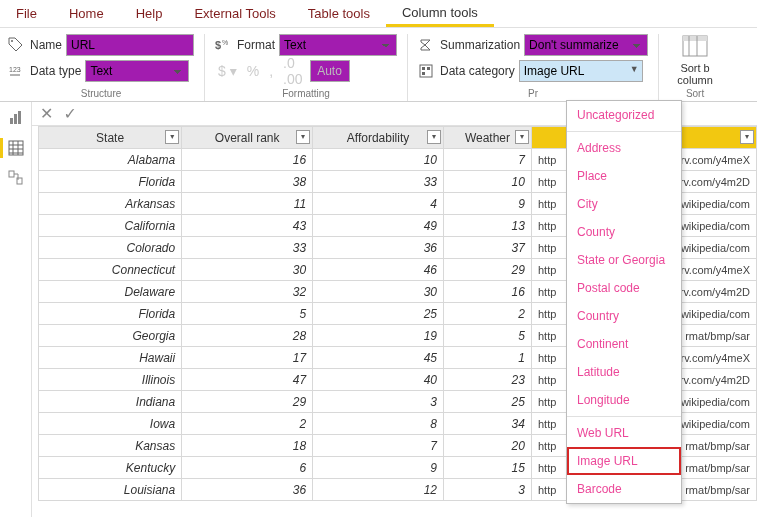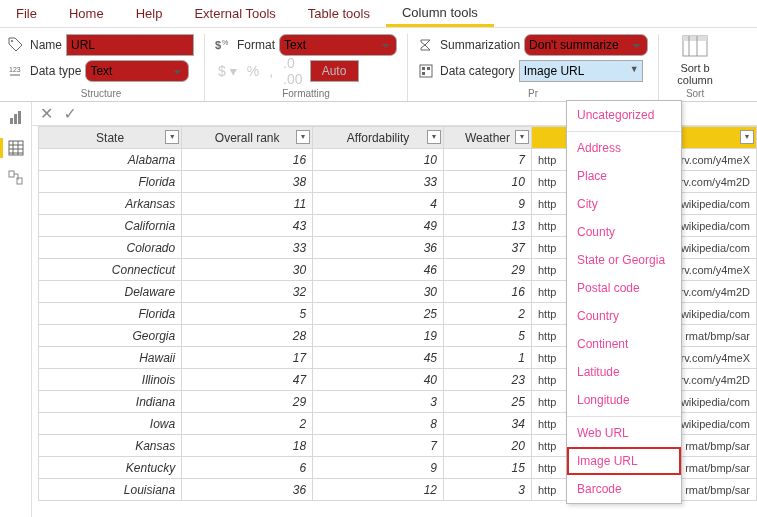--- a/index.html
+++ b/index.html
@@ -12,22 +12,22 @@
 
 
 .ribbon { display: flex; height: 74px; border-bottom: 1px solid #d0d0d0; padding: 6px 8px 0 8px; gap: 6px; }
 .ribbon-group { display: flex; flex-direction: column; border-right: 1px solid #e0e0e0; padding-right: 10px; margin-right: 4px; }
 .ribbon-group:last-child { border-right: none; }
 .ribbon-group .controls { display: flex; flex-direction: column; gap: 4px; flex: 1; }
 .ribbon-group .label { text-align: center; font-size: 10px; color: #777; padding: 2px 0; }
 .ribbon-row { display: flex; align-items: center; gap: 4px; height: 22px; }
 .ribbon-row .field-label { font-size: 12px; color: #333; margin-left: 2px; }
 .ribbon-row .icon-box { width: 16px; height: 16px; display: flex; align-items: center; justify-content: center; color: #555; }
-.ribbon-input, .ribbon-select { height: 22px; border: 1px solid #aaa; padding: 0 4px; font-size: 12px; background: #b91c1c; }
-.ribbon-select { appearance: none; padding-right: 16px; background-image: linear-gradient(45deg, transparent 50%, #555 50%), linear-gradient(135deg, #555 50%, transparent 50%); background-position: calc(100% - 10px) 9px, calc(100% - 6px) 9px; background-size: 4px 4px, 4px 4px; background-repeat: no-repeat; border-radius: 7px; }
+.ribbon-input, .ribbon-select { height: 22px; border: 1px solid #aaa; padding: 0 4px; font-size: 12px; background: #a21caf; }
+.ribbon-select { appearance: none; padding-right: 16px; background-image: linear-gradient(45deg, transparent 50%, #555 50%), linear-gradient(135deg, #555 50%, transparent 50%); background-position: calc(100% - 10px) 9px, calc(100% - 6px) 9px; background-size: 4px 4px, 4px 4px; background-repeat: no-repeat; }
 .ribbon-input.sel { background: #cde6f7; }
 .fmt-btn { color: #ccc; font-size: 14px; padding: 0 3px; }
 .sort-block { display: flex; flex-direction: column; align-items: center; width: 52px; }
 .sort-icon { width: 28px; height: 26px; margin-bottom: 2px; }
 
 
 .viewrail { position: absolute; left: 0; top: 102px; width: 32px; bottom: 0; background: #fff; border-right: 1px solid #e0e0e0; display: flex; flex-direction: column; align-items: center; padding-top: 6px; gap: 10px; }
 .viewrail .vicon { width: 20px; height: 20px; color: #666; display: flex; align-items: center; justify-content: center; }
 .viewrail .vicon.active { border-left: 3px solid #f2c811; padding-left: 3px; margin-left: -6px; width: 26px; }
 
@@ -102,21 +102,21 @@
             </svg>
           </span>
         <span class="field-label">Format</span>
         <select class="ribbon-select" style="width:118px"><option>Text</option></select>
       </div>
       <div class="ribbon-row">
         <span class="fmt-btn">$ ▾</span>
         <span class="fmt-btn">%</span>
         <span class="fmt-btn">,</span>
         <span class="fmt-btn">.0<br>.00</span>
-        <input class="ribbon-input" style="width: 49px; color: rgb(187, 187, 187); text-align: center;" disabled="" value="Auto">
+        <input class="ribbon-input" style="width: 40px; color: rgb(187, 187, 187); text-align: center;" disabled="" value="Auto">
       </div>
     </div>
     <div class="label">Formatting</div>
   </div>
 
   <div class="ribbon-group">
     <div class="controls">
       <div class="ribbon-row">
         <span class="icon-box">
             <svg width="16" height="16" viewBox="0 0 16 16">

